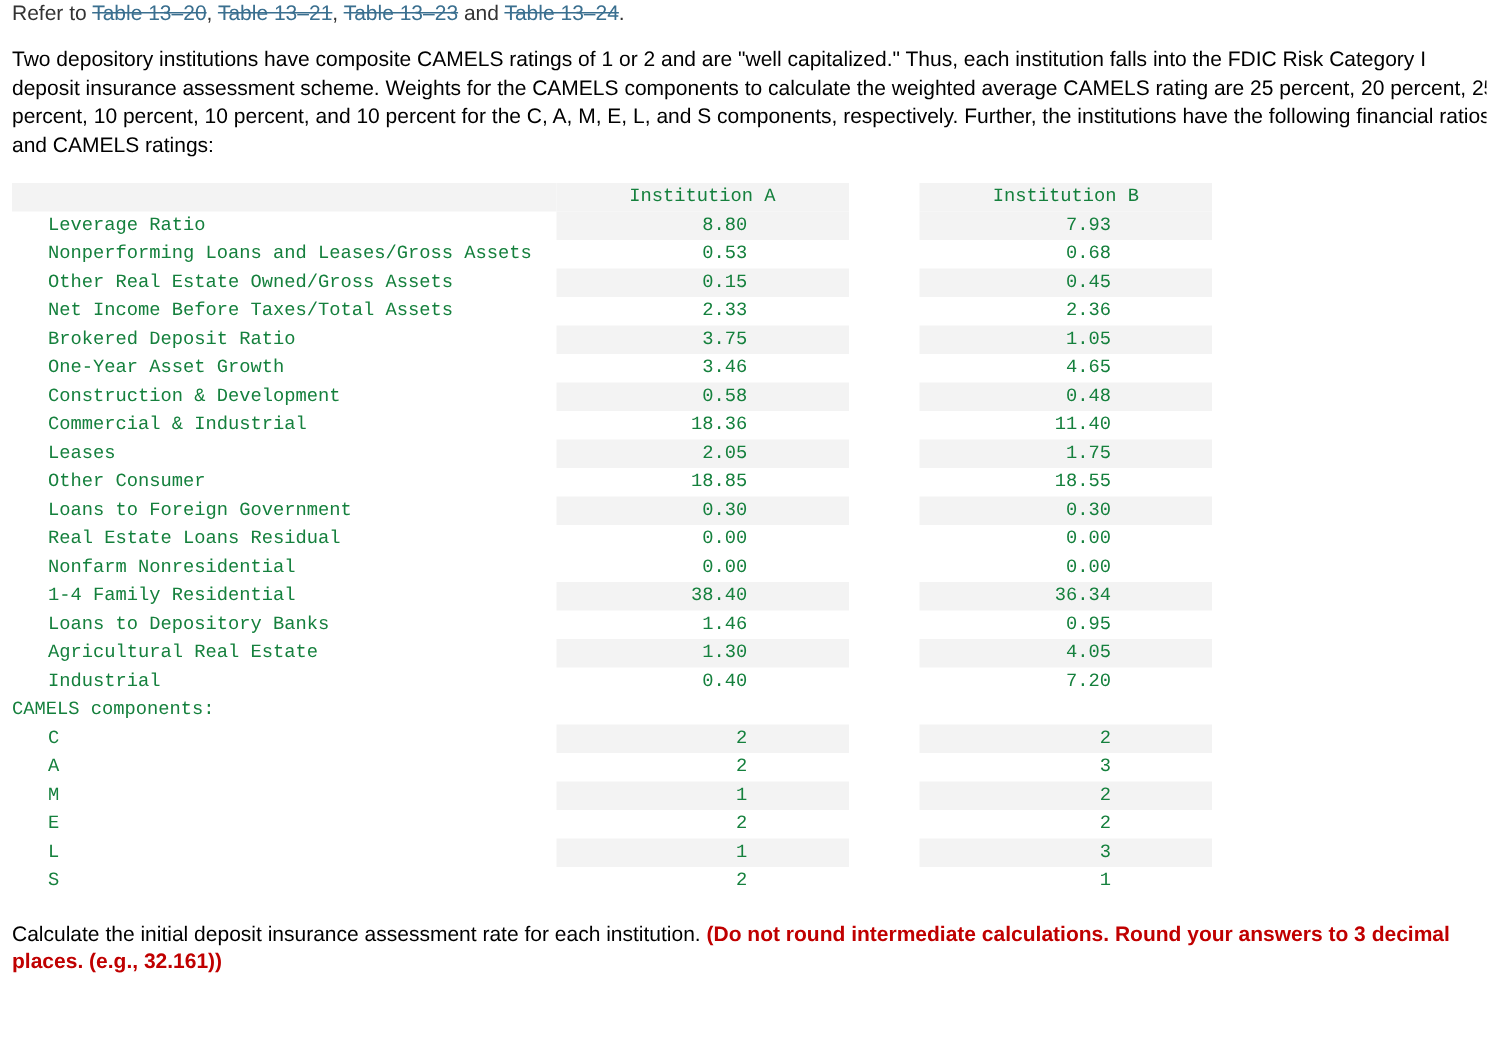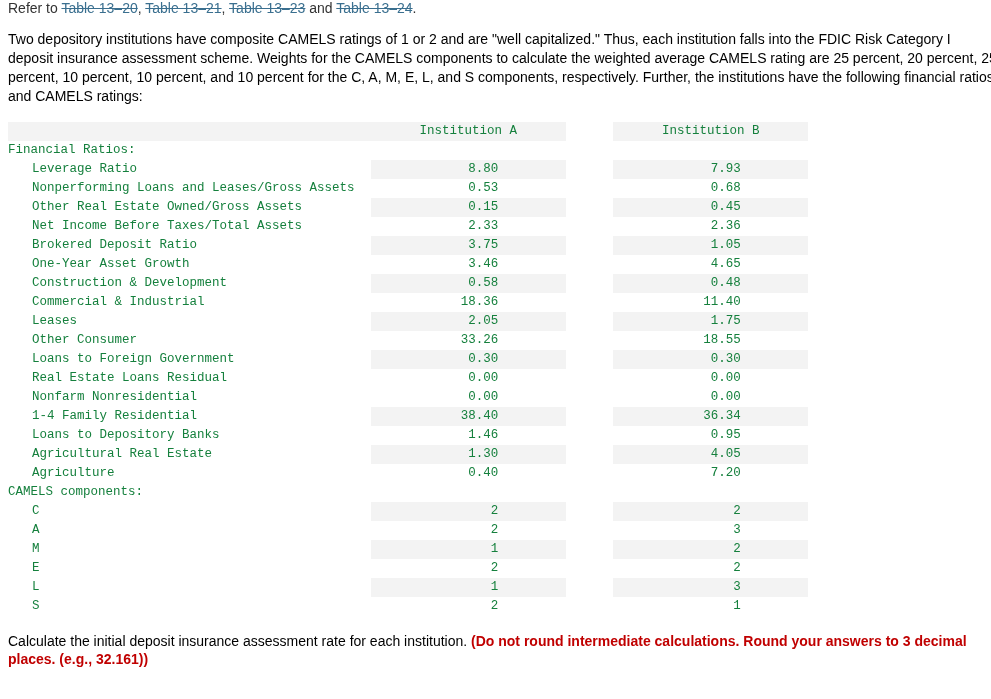--- a/index.html
+++ b/index.html
@@ -76,26 +76,20 @@
 
   <table class="data-table">
     <tbody id="tbody">
         <tr>
           <td class="col-label header-shade"></td>
           <td class="col-a header-shade">Institution A</td>
           <td class="gap"></td>
           <td class="col-b header-shade">Institution B</td>
         </tr>
         <tr>
-          <td class="col-label">Financial Ratios:</td>
-          <td class="col-a"></td>
-          <td class="gap"></td>
-          <td class="col-b"></td>
-        </tr>
-        <tr>
           <td class="col-label indent1">Leverage Ratio</td>
           <td class="col-a band"><span class="num">8.80</span></td>
           <td class="gap"></td>
           <td class="col-b band"><span class="num">7.93</span></td>
         </tr>
         <tr>
           <td class="col-label indent1">Nonperforming Loans and Leases/Gross Assets</td>
           <td class="col-a"><span class="num">0.53</span></td>
           <td class="gap"></td>
           <td class="col-b"><span class="num">0.68</span></td>
@@ -137,21 +131,21 @@
           <td class="col-b"><span class="num">11.40</span></td>
         </tr>
         <tr>
           <td class="col-label indent1">Leases</td>
           <td class="col-a band"><span class="num">2.05</span></td>
           <td class="gap"></td>
           <td class="col-b band"><span class="num">1.75</span></td>
         </tr>
         <tr>
           <td class="col-label indent1">Other Consumer</td>
-          <td class="col-a"><span class="num">33.26</span></td>
+          <td class="col-a"><span class="num">18.85</span></td>
           <td class="gap"></td>
           <td class="col-b"><span class="num">18.55</span></td>
         </tr>
         <tr>
           <td class="col-label indent1">Loans to Foreign Government</td>
           <td class="col-a band"><span class="num">0.30</span></td>
           <td class="gap"></td>
           <td class="col-b band"><span class="num">0.30</span></td>
         </tr>
         <tr>
@@ -178,21 +172,21 @@
           <td class="gap"></td>
           <td class="col-b"><span class="num">0.95</span></td>
         </tr>
         <tr>
           <td class="col-label indent1">Agricultural Real Estate</td>
           <td class="col-a band"><span class="num">1.30</span></td>
           <td class="gap"></td>
           <td class="col-b band"><span class="num">4.05</span></td>
         </tr>
         <tr>
-          <td class="col-label indent1">Agriculture</td>
+          <td class="col-label indent1">Industrial</td>
           <td class="col-a"><span class="num">0.40</span></td>
           <td class="gap"></td>
           <td class="col-b"><span class="num">7.20</span></td>
         </tr>
         <tr>
           <td class="col-label">CAMELS components:</td>
           <td class="col-a"></td>
           <td class="gap"></td>
           <td class="col-b"></td>
         </tr>

